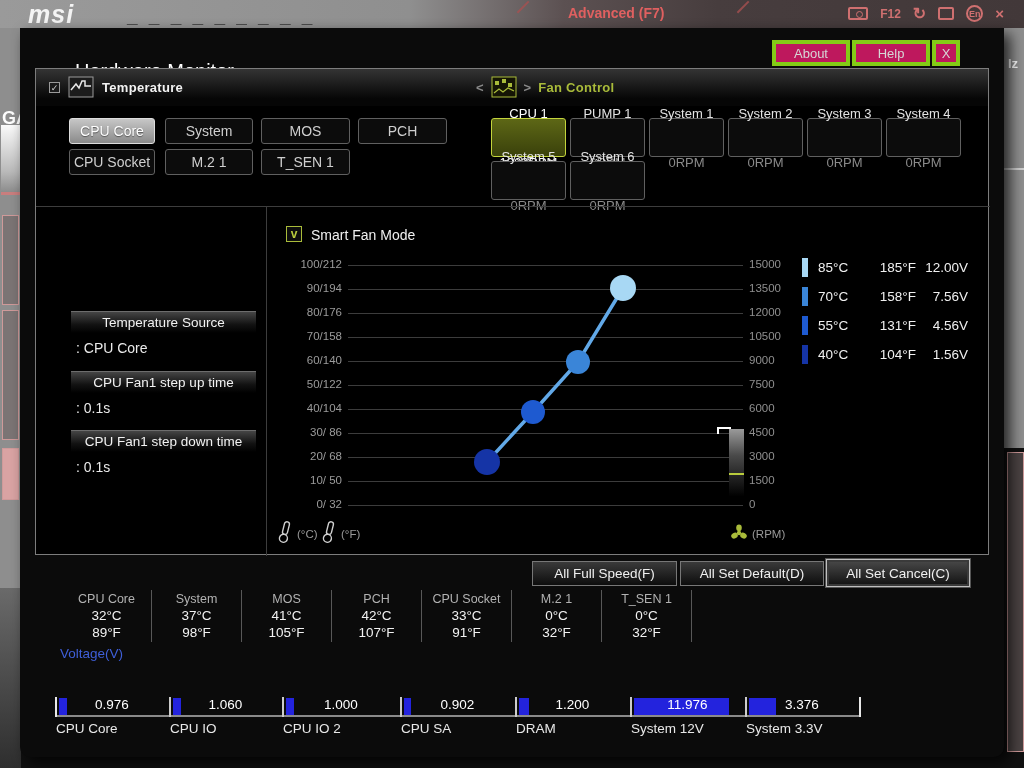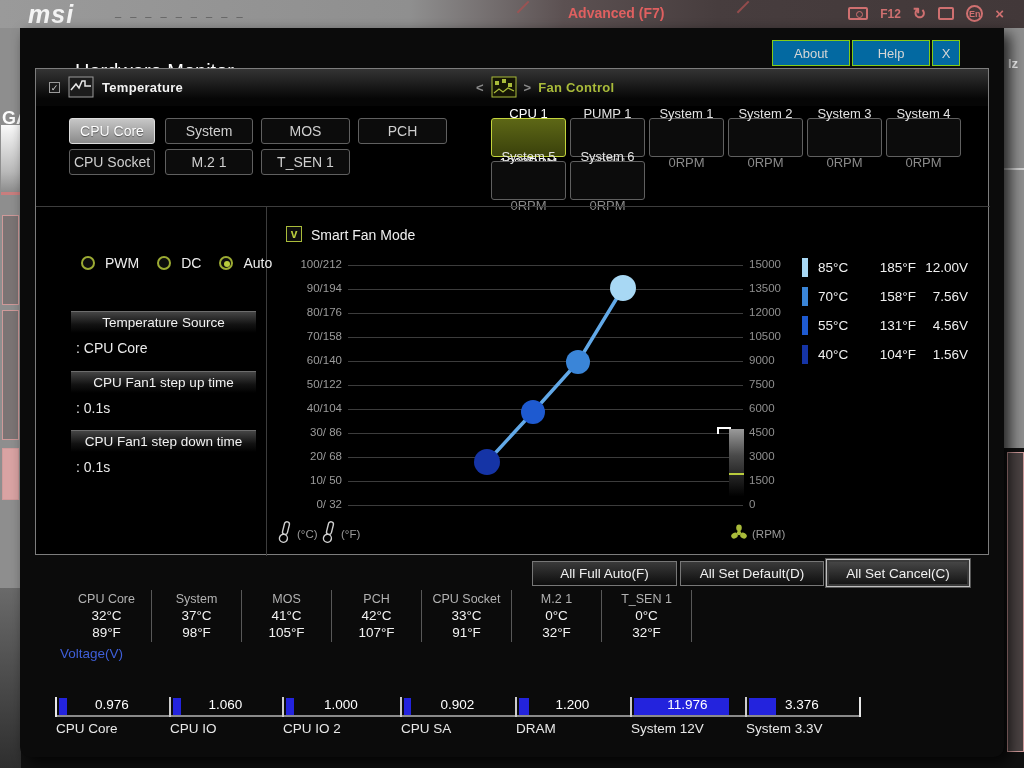--- a/index.html
+++ b/index.html
@@ -4,21 +4,21 @@
 <style>
   * { margin:0; padding:0; box-sizing:border-box; }
   html,body { background:#000; }
   body { font-family:"Liberation Sans", sans-serif; }
   #screen { position:relative; width:1024px; height:768px; overflow:hidden; background:#101010; }
 
   
   .bg-topbar { position:absolute; left:0; top:0; width:1024px; height:28px;
     background:linear-gradient(90deg,#9a9a9a 0%,#8f8f8f 40%,#5c5152 55%,#473d3e 70%,#423839 100%); }
   .bg-brand { position:absolute; left:28px; top:0px; color:#f4f4f4; font-size:25px; font-weight:bold; font-style:italic; letter-spacing:1px; }
-  .bg-brand-suffix { position:absolute; left:115px; top:6px; color:#2e2e2e; font-size:11px; font-weight:bold; letter-spacing:3px; }
+  .bg-brand-suffix { position:absolute; left:127px; top:6px; color:#2e2e2e; font-size:19px; font-weight:bold; letter-spacing:3px; }
   .bg-advanced { position:absolute; left:568px; top:5px; color:#e06060; font-size:14px; font-weight:bold; }
   .bg-slash { position:absolute; top:4px; width:16px; height:16px; border-left:2px solid #a85050; transform:rotate(45deg); opacity:.8; }
   .bg-icons { position:absolute; right:20px; top:4px; display:flex; gap:12px; align-items:center; color:#cf7070; font-size:12px; font-weight:bold; }
   .bg-icons .cam { width:20px; height:13px; border:2px solid #cf7070; border-radius:2px; position:relative; }
   .bg-icons .cam::after { content:""; position:absolute; left:6px; top:2px; width:5px; height:5px; border:1px solid #cf7070; border-radius:50%; }
   .bg-icons .pic { width:16px; height:13px; border:2px solid #cf7070; border-radius:2px; }
   .bg-icons .lang { width:17px; height:17px; border:2px solid #cf7070; border-radius:50%; font-size:9px; display:flex; align-items:center; justify-content:center; }
   .bg-strip-left { position:absolute; left:0; top:28px; width:21px; height:560px; background:#8e8e8e; }
   .bg-strip-left-low { position:absolute; left:0; top:588px; width:21px; height:180px; background:linear-gradient(#6a6a6a,#2e2e2e); }
   .bg-ga { position:absolute; left:2px; top:108px; color:#fdfdfd; font-size:18px; font-weight:bold; }
@@ -26,22 +26,22 @@
   .bg-pinkbox { position:absolute; left:2px; border:1px solid #cf9a9a; background:rgba(90,70,70,.35); }
   .bg-strip-right { position:absolute; left:1004px; top:28px; width:20px; height:420px; background:#8e8e8e; }
   .bg-lz { position:absolute; left:1008px; top:56px; color:#fdfdfd; font-size:13px; font-weight:bold; }
   .bg-rline { position:absolute; left:1004px; top:168px; width:20px; height:2px; background:#cfcfcf; }
   .bg-rbox { position:absolute; left:1007px; top:452px; width:17px; height:300px; border:1px solid #cf9a9a; background:#4a4242; }
 
   
   .modal { position:absolute; left:20px; top:28px; width:984px; height:729px; background:#0b0b0b;
     border-radius:0 0 10px 10px; box-shadow:6px 6px 14px rgba(0,0,0,.75); }
   .win-title { position:absolute; left:55px; top:32px; color:#ffffff; font-size:20px; }
-  .win-btn { position:absolute; top:12px; height:26px; background:#0369a1; color:#d6d6d6; font-size:13px;
-    display:flex; align-items:center; justify-content:center; border:1px solid #84cc16; cursor:default; }
+  .win-btn { position:absolute; top:12px; height:26px; background:#be185d; color:#d6d6d6; font-size:13px;
+    display:flex; align-items:center; justify-content:center; border:4px solid #84cc16; cursor:default; }
 
   
   .panel { position:absolute; left:15px; top:40px; width:954px; height:487px; background:#000; border:1px solid #7d7d7d; }
   .panel-header { position:absolute; left:0; top:0; width:100%; height:37px; background:linear-gradient(#343434,#060606 80%); }
   .hdr-left { position:absolute; left:13px; top:7px; display:flex; align-items:center; gap:8px; }
   .hdr-right { position:absolute; left:440px; top:7px; display:flex; align-items:center; gap:7px; }
   .hdr-title-temp { color:#f2f2f2; font-size:13px; font-weight:bold; letter-spacing:.3px; }
   .hdr-title-fan { color:#a9bb3a; font-size:13px; font-weight:bold; letter-spacing:.3px; }
   .mini-check { width:11px; height:11px; border:1px solid #9a9a9a; background:#1a1a1a; color:#cfcfcf; font-size:9px; line-height:10px; text-align:center; }
   .hdr-arrow { color:#8a8a8a; font-size:13px; font-weight:bold; }
@@ -211,28 +211,20 @@
         <span class="fr">0RPM</span>
       </div>
       <div class="btn-fan" style="left:534px; top:92px;">
         <span class="fn">System 6</span>
         <span class="fr">0RPM</span>
       </div>
 
       <div class="hline" style="left:0; top:137px; width:954px;"></div>
       <div class="vline" style="left:230px; top:137px; height:350px;"></div>
 
-      <div class="radio-row">
-        <span class="radio"></span>
-        <span class="radio-label">PWM</span>
-        <span class="radio"></span>
-        <span class="radio-label">DC</span>
-        <span class="radio sel"></span>
-        <span class="radio-label">Auto</span>
-      </div>
       <div class="field-btn" style="top:242px;">Temperature Source</div>
       <div class="field-val" style="top:271px;">: CPU Core</div>
       <div class="field-btn" style="top:302px;">CPU Fan1 step up time</div>
       <div class="field-val" style="top:331px;">: 0.1s</div>
       <div class="field-btn" style="top:361px;">CPU Fan1 step down time</div>
       <div class="field-val" style="top:390px;">: 0.1s</div>
 
       <div class="sfm-check">v</div>
       <div class="sfm-label">Smart Fan Mode</div>
 
@@ -327,21 +319,21 @@
         </div>
         <div class="lg-row">
           <span class="lg-swatch" style="background: rgb(21, 52, 166);"></span>
           <span class="lg-c">40°C</span>
           <span class="lg-f">104°F</span>
           <span class="lg-v">1.56V</span>
         </div>
       </div>
     </div>
 
-    <div class="act-btn" style="left:512px; width:145px;">All Full Auto(F)</div>
+    <div class="act-btn" style="left:512px; width:145px;">All Full Speed(F)</div>
     <div class="act-btn" style="left:660px; width:144px;">All Set Default(D)</div>
     <div class="act-btn focused" style="left:806px; width:144px;">All Set Cancel(C)</div>
 
     <div class="readouts">
       <div class="ro-col">
         <div class="ro-name">CPU Core</div>
         <div class="ro-c">32°C</div>
         <div class="ro-f">89°F</div>
       </div>
       <div class="ro-col">

